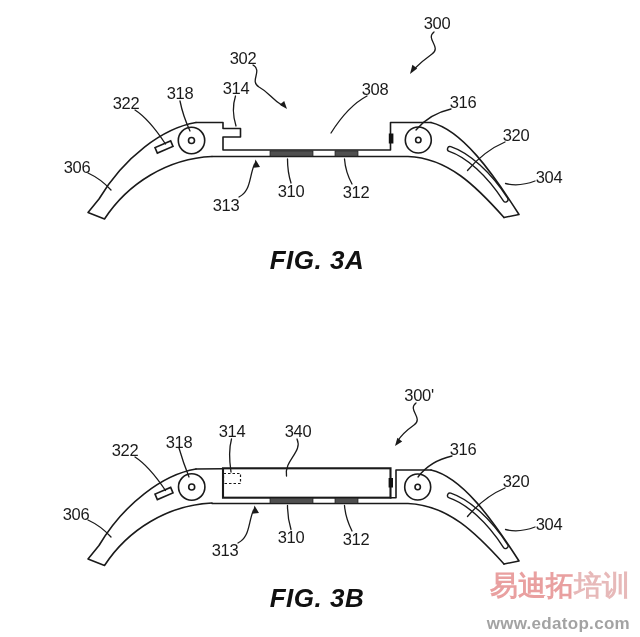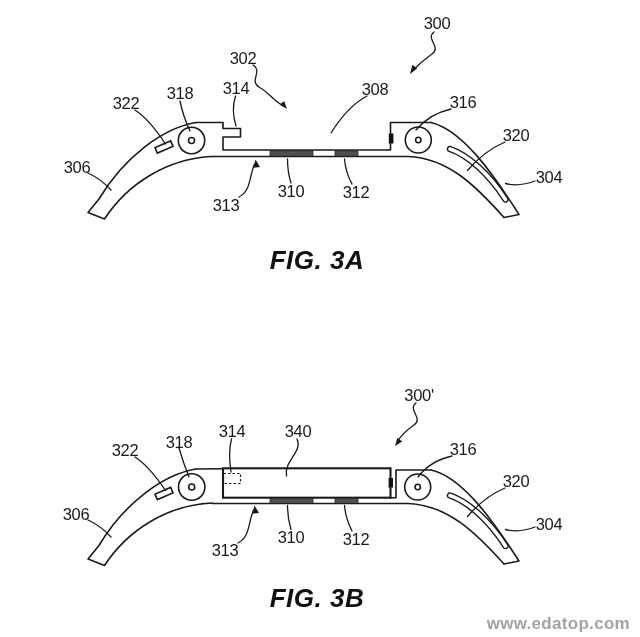--- a/index.html
+++ b/index.html
@@ -30,21 +30,21 @@
     position:absolute;right:10px;bottom:5px;
     display:flex;flex-direction:column;align-items:flex-end;
     line-height:1.0;user-select:none;
   }
   .watermark .cjk-line{
     font-size:28px;font-weight:bold;letter-spacing:0px;white-space:nowrap;
   }
   .watermark .cjk-a{color:#e9a0a0;}
   .watermark .cjk-b{color:#e7b9b9;}
   .watermark .url-line{
-    font-size:17px;font-weight:bold;color:#a3a3a3;letter-spacing:0.3px;margin-top:0;
+    font-size:17px;font-weight:bold;color:#a3a3a3;letter-spacing:0.3px;margin-top:15px;
   }
 </style>
 </head>
 <body>
 
 <svg width="640" height="637" viewBox="0 0 640 637">
 
   <g>
 
     <path class="outline" d="M 196,122.5 C 163,128 124,157 99,199 L 88,212.5 L 104.5,219 C 128,183 168,158.5 212,156.5"></path>
@@ -165,14 +165,17 @@
     <text class="ref-label" x="76" y="520">306</text>
     <text class="ref-label" x="225" y="556">313</text>
     <text class="ref-label" x="291" y="543">310</text>
     <text class="ref-label" x="356" y="545">312</text>
   </g>
 
   <text class="fig-caption" x="317" y="607">FIG. 3B</text>
 </svg>
 
 <div class="watermark">
+  <div class="cjk-line">
+    <span class="cjk-a">易迪拓</span><span class="cjk-b">培训</span>
+  </div>
   <div class="url-line">www.edatop.com</div>
 </div>
 
 </body></html>

